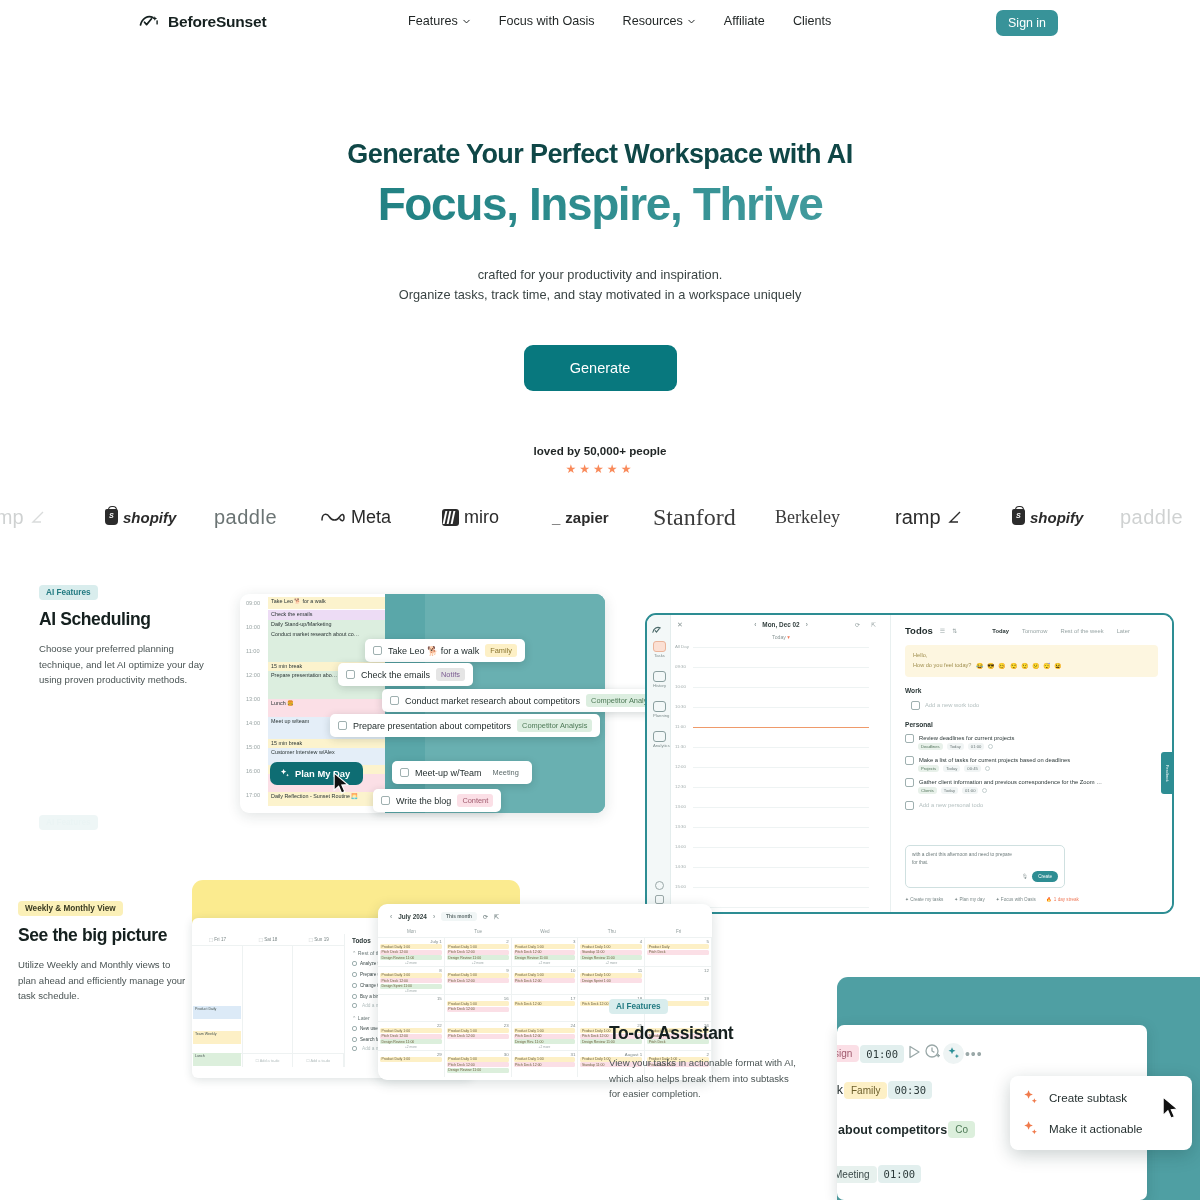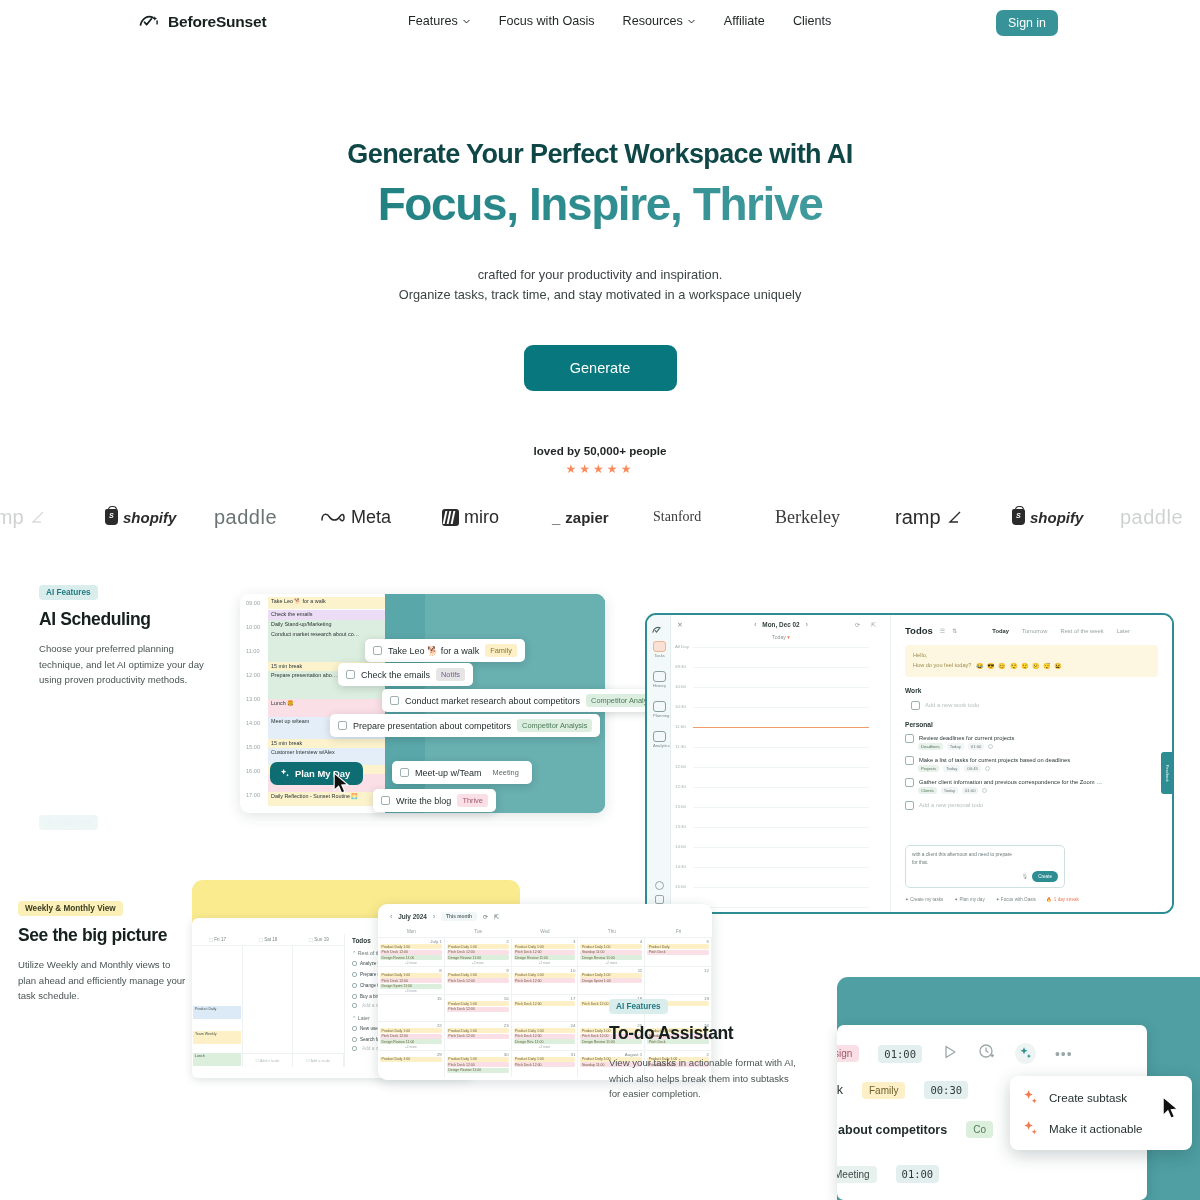--- a/index.html
+++ b/index.html
@@ -115,21 +115,21 @@
   .mdow { font-size: 4.6px; color: #909c9c; text-align: center; padding: 2px 0 3px; }
   .mcell { border-top: 1px solid #eef2f2; border-right: 1px solid #eef2f2; min-height: 27px; padding: 1px 2px; }
   .mnum { font-size: 4.4px; color: #7c8888; text-align: right; }
   .mev { font-size: 3.5px; padding: 0.5px 1.5px; border-radius: 1.5px; margin-bottom: 0.5px; white-space: nowrap; overflow: hidden; }
 
   
   .sec4-text { position: absolute; left: 609px; top: 995px; width: 190px; }
   .assist { position: absolute; left: 837px; top: 977px; width: 363px; height: 223px; background: #4f9fa3; border-radius: 11px 0 0 0; }
   .assist-card { position: absolute; left: 0px; top: 48px; width: 310px; height: 175px; background: #fff;
                  border-radius: 7px; box-shadow: 0 3px 13px rgba(20,50,50,.17); overflow: hidden; }
-  .arow { position: absolute; left: 0; display: flex; align-items: center; gap: 19px; font-size: 12.5px; color: #1f2a2a; white-space: nowrap; }
+  .arow { position: absolute; left: 0; display: flex; align-items: center; gap: 1px; font-size: 12.5px; color: #1f2a2a; white-space: nowrap; }
   .atag { font-size: 10px; padding: 3px 7px; border-radius: 4px; }
   .atime { font-family: "DejaVu Sans Mono", monospace; font-size: 10.5px; background: #e2efee; color: #2c3a3a; padding: 3px 6px; border-radius: 4px; }
   .menu { position: absolute; left: 1010px; top: 1076px; width: 182px; background: #fff; border-radius: 8px;
           box-shadow: 0 5px 18px rgba(15,40,40,.22); padding: 6px 0; }
   .menu-item { display: flex; align-items: center; gap: 10px; padding: 7px 12px; font-size: 11.6px; color: #1f2a2a; cursor: pointer; }
   .cursor { position: absolute; left: 1162px; top: 1096px; width: 17px; height: 25px; }
 </style>
 </head>
 <body>
 
@@ -218,21 +218,21 @@
           <i style="left:2px"></i>
           <i style="left:6px"></i>
           <i style="left:10px"></i>
         </span>
       <span style="font-size:18px;color:#2b2b2b;">miro</span>
     </div>
     <div class="brand" style="left:552px;font-size:15px;font-weight:700;color:#2b2b2b;">
       <span style="color:#2b2b2b">_</span>
         <span>zapier</span>
     </div>
-    <div class="brand" style="left:653px;font-family:'Liberation Serif',serif;font-size:14px;color:#3b3b3b;">
+    <div class="brand" style="left:653px;font-family:'Liberation Serif',serif;font-size:24px;color:#3b3b3b;">
       <span>Stanford</span>
     </div>
     <div class="brand" style="left:775px;font-family:'Liberation Serif',serif;font-size:18px;color:#3b3b3b;">
       <span>Berkeley</span>
     </div>
     <div class="brand" style="left:895px;font-size:20px;font-weight:500;color:#2b2b2b;">
       <span>ramp</span>
       <svg width="17" height="17" viewBox="0 0 17 17">
           <path d="M14 3 L4 13 h8" stroke="#2b2b2b" stroke-width="1.4" fill="none"></path>
         </svg>
@@ -335,21 +335,21 @@
         <span class="tag" style="background:#dceee0;color:#4e7a57">Competitor Analysis</span>
       </div>
       <div class="float" style="left: 392px; top: 761px;">
         <span class="cb"></span>
         <span>Meet-up w/Team</span>
         <span class="tag" style="background:#ffffff;color:#5c6a6a">Meeting</span>
       </div>
       <div class="float" style="left: 373px; top: 789px;">
         <span class="cb"></span>
         <span>Write the blog</span>
-        <span class="tag" style="background:#fbdfe6;color:#a05a6e">Thrive</span>
+        <span class="tag" style="background:#fbdfe6;color:#a05a6e">Content</span>
       </div>
     </div>
 
   <div class="app">
     <div class="app-rail">
       <div style="position:absolute;left:5px;top:7px;">
         <svg width="14" height="11" viewBox="0 0 24 18">
             <path d="M1.5 12 C3 5, 9 2, 14 4.5" stroke="#4c6a6a" stroke-width="2" fill="none" stroke-linecap="round"></path>
             <path d="M5.5 9.2 L7.6 11.6 L12.5 5.8" stroke="#4c6a6a" stroke-width="2" fill="none" stroke-linecap="round"></path>
           </svg>

